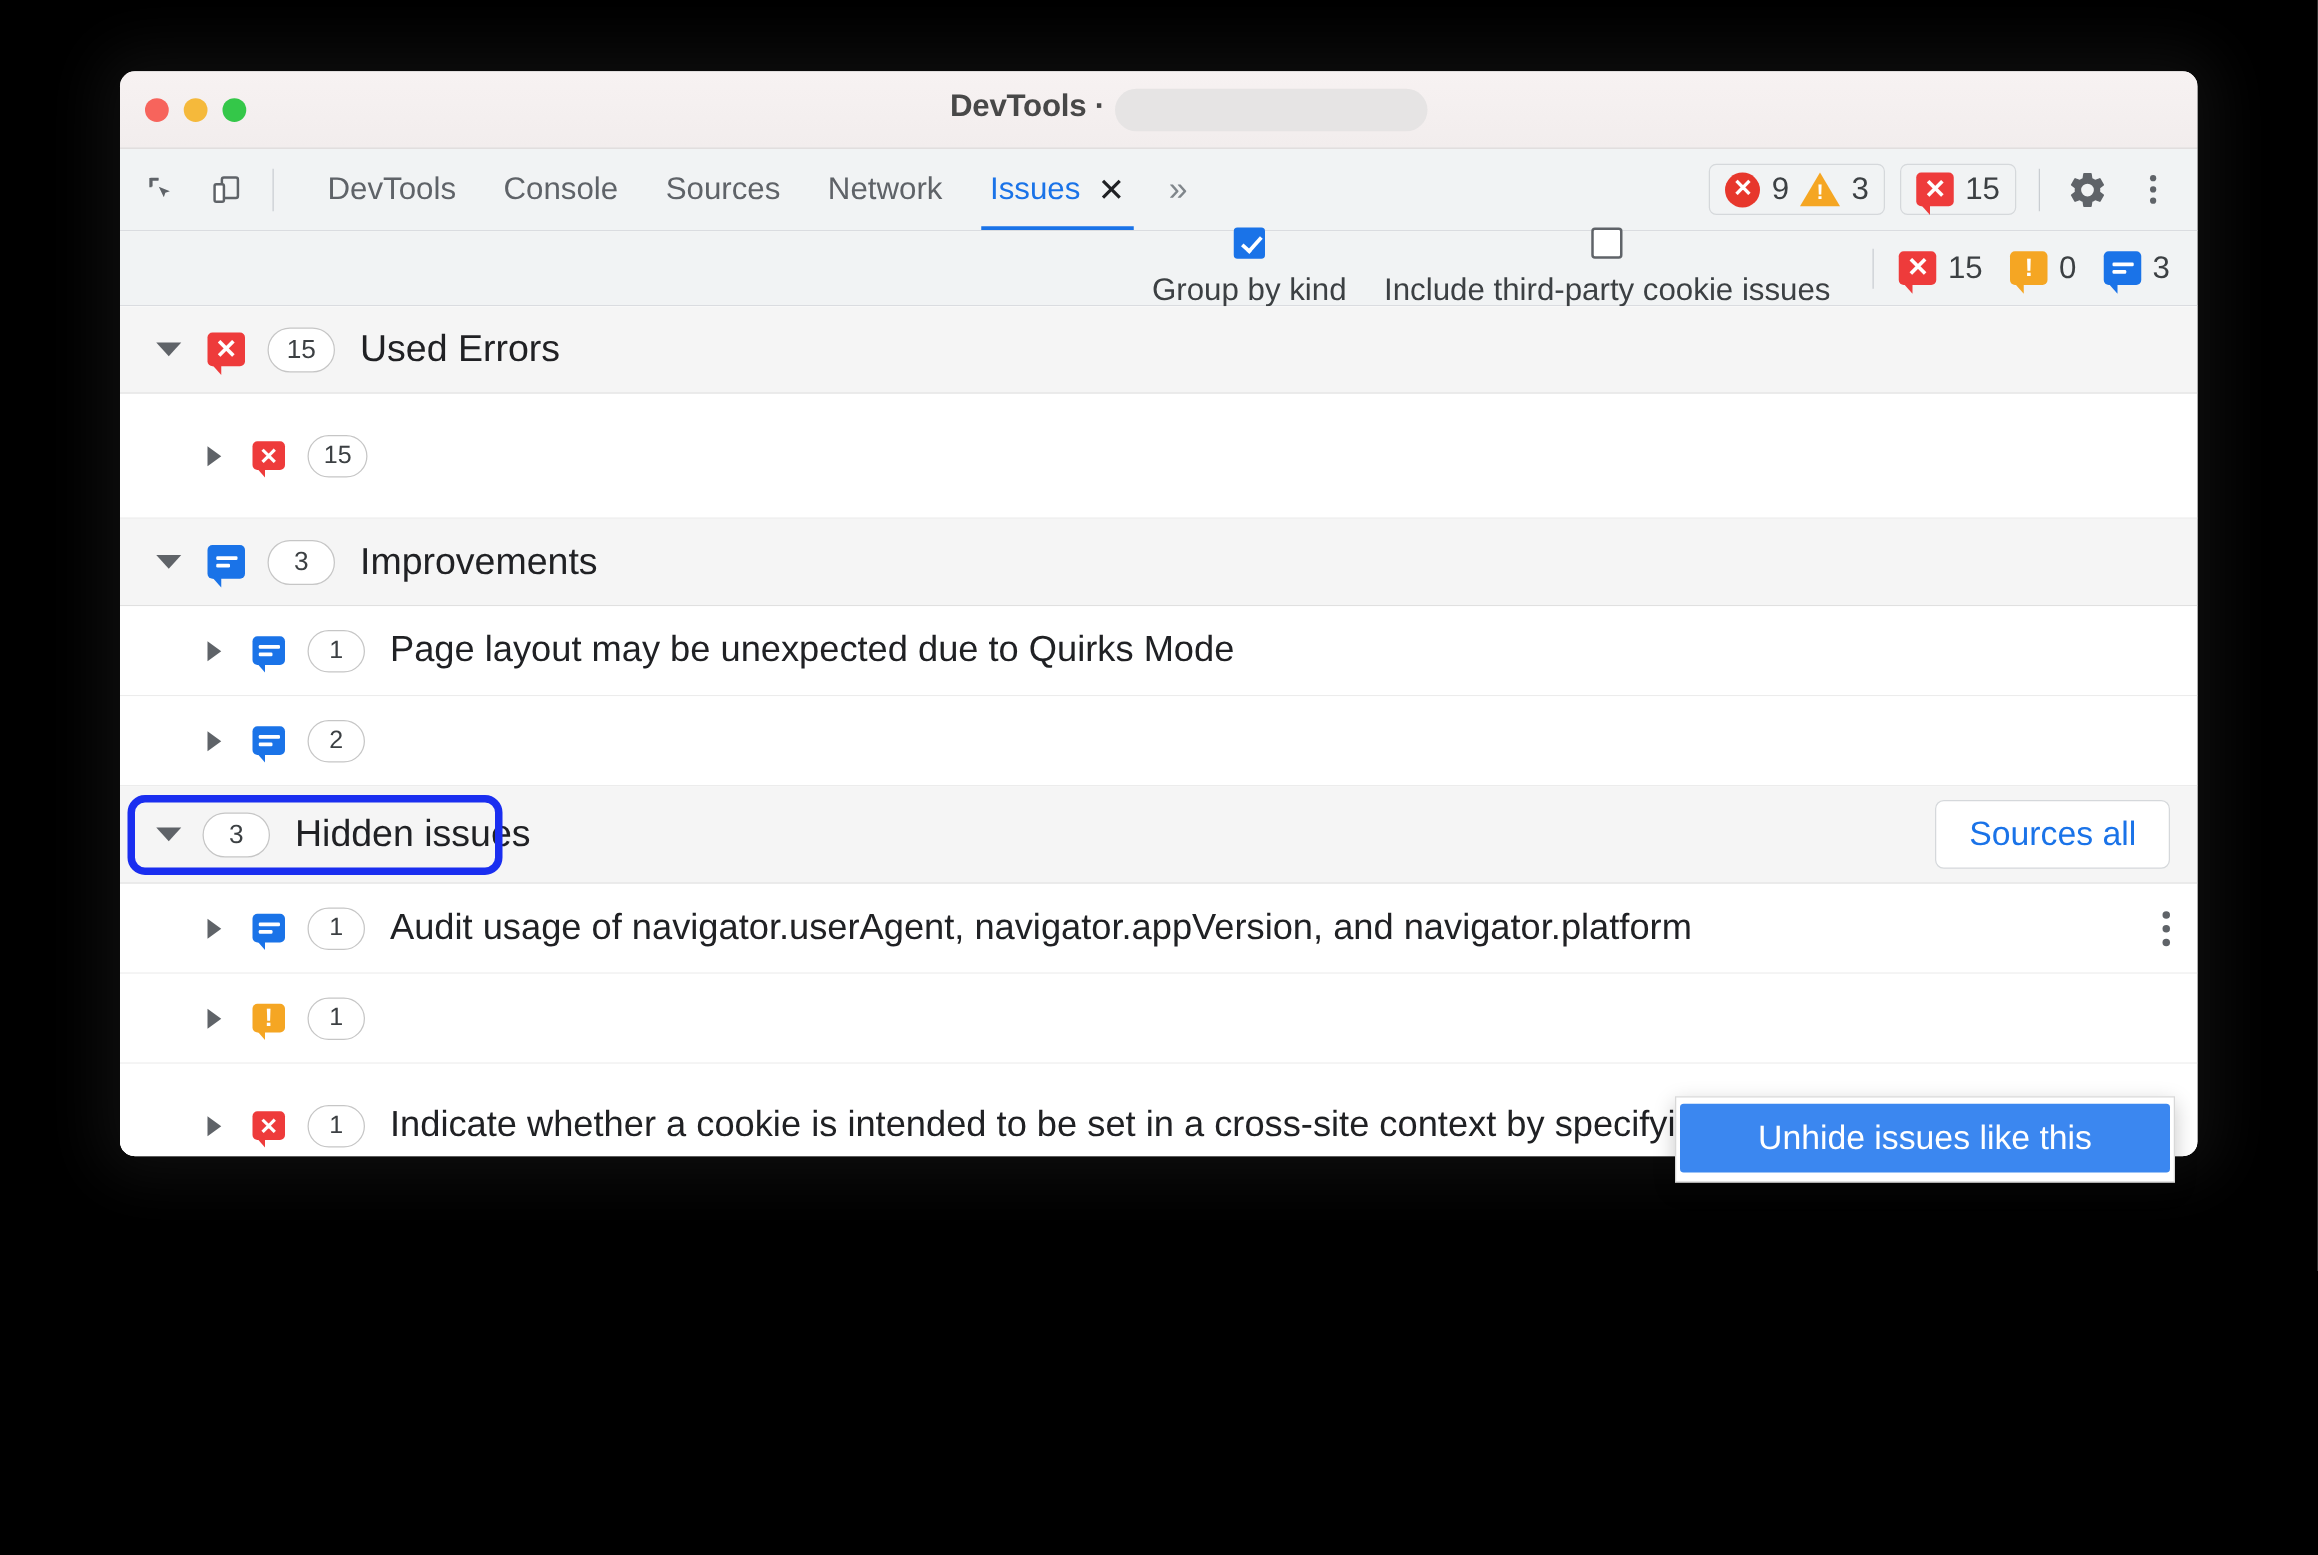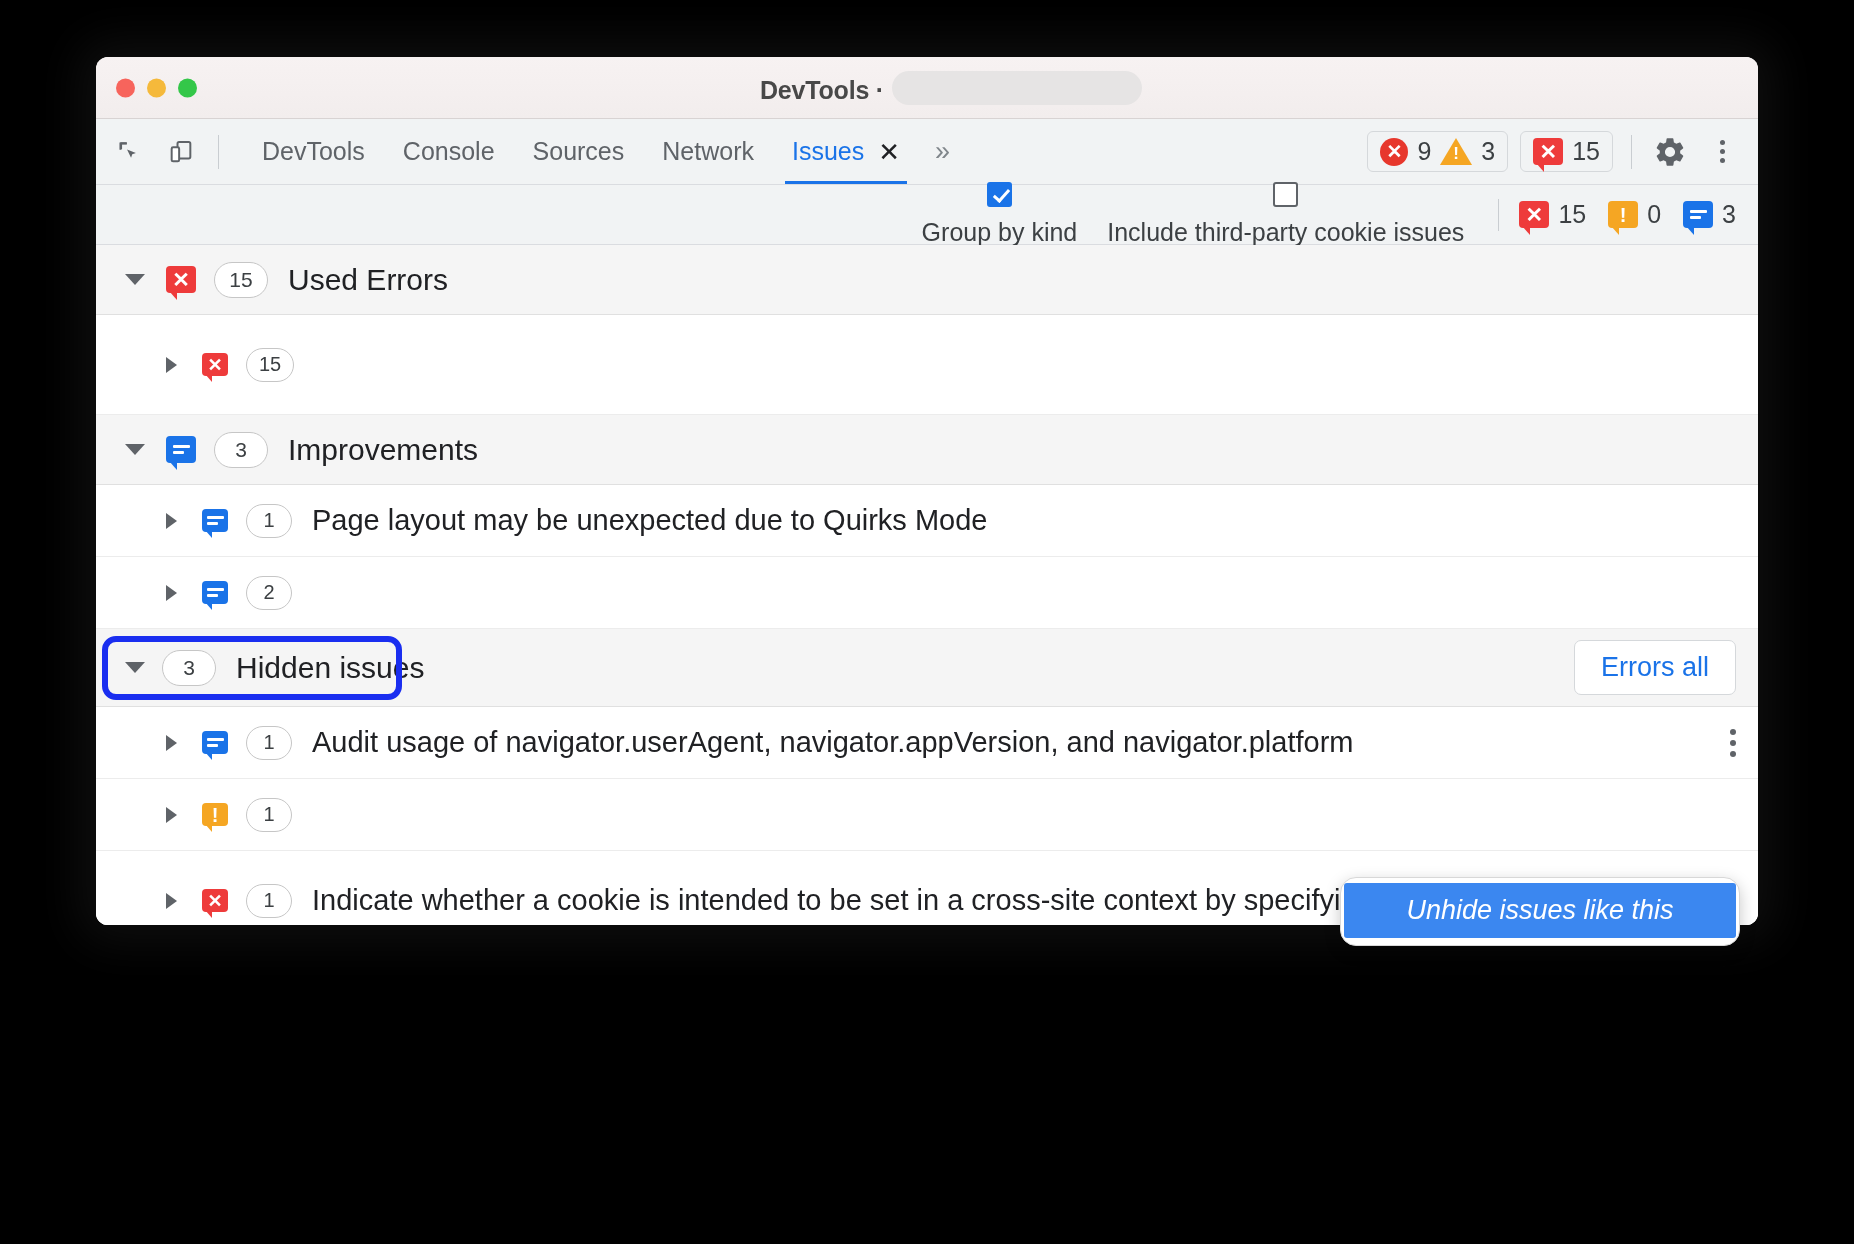--- a/index.html
+++ b/index.html
@@ -44,21 +44,21 @@
     gap: 12px;
   }
   .dot { width: 19px; height: 19px; border-radius: 50%; }
   .dot.red { background: #f7645c; }
   .dot.yellow { background: #f5b93b; }
   .dot.green { background: #34c749; }
   .title-wrap {
     width: 100%;
     display: flex;
     justify-content: center;
-    align-items: flex-end;
+    align-items: flex-start;
     gap: 0px;
     padding-left: 48px;
   }
   .wtitle {
     font-size: 25px;
     font-weight: bold;
     color: #484848;
     letter-spacing: -0.2px;
   }
   .redacted {
@@ -373,25 +373,24 @@
     display: flex; flex-direction: column; gap: 5px; align-items:center;
   }
   .row-kebab i { width: 6px; height: 6px; border-radius: 50%; background: #5f6368; }
 
   .ctxmenu {
     position: absolute;
     left: 1340px; top: 877px;
     width: 400px;
     background: #fff;
     border: 1px solid #d8d8d8;
-    border-radius: 16px;
+    border-radius: 0;
     box-shadow: 0 5px 16px rgba(0,0,0,0.22);
     padding: 5px 0 7px 0;
     z-index: 50;
-    font-style: italic;
   }
   .ctxitem {
     background: #3b87f0;
     color: #fff;
     font-size: 27px;
     padding: 12px 0;
     text-align: center;
     margin: 0 3px;
     border-radius: 3px;
   }
@@ -587,21 +586,21 @@
         <span class="pill small">2</span>
       </div>
 
       <div class="hidden-header">
         <span class="hl-ring"></span>
         <span class="tri">
             <span class="tri-down"></span>
           </span>
         <span class="pill" style="margin-left:10px">3</span>
         <span class="gtitle">Hidden issues</span>
-        <button class="unhide-all">Errors all</button>
+        <button class="unhide-all">Sources all</button>
       </div>
 
       <div class="row">
         <span class="tri">
             <span class="tri-right"></span>
           </span>
         <span class="gicon">
           <span class="bubble blue sm">
               <span class="lines">
                 <span></span>

